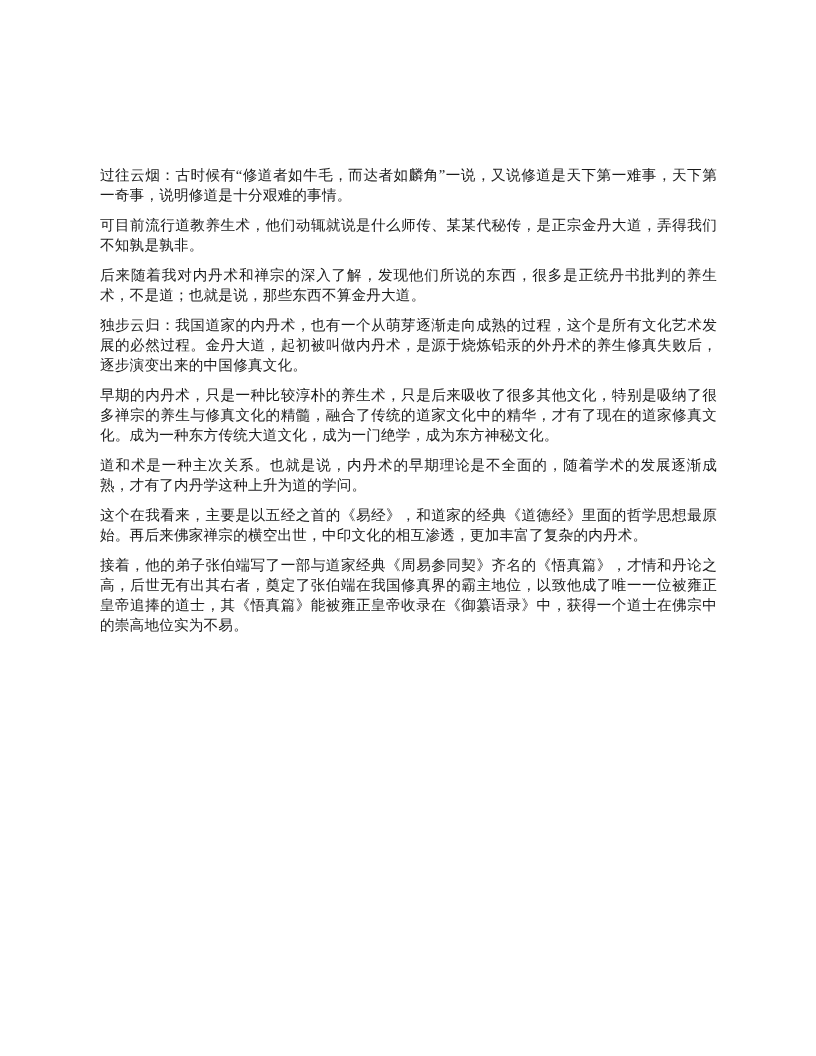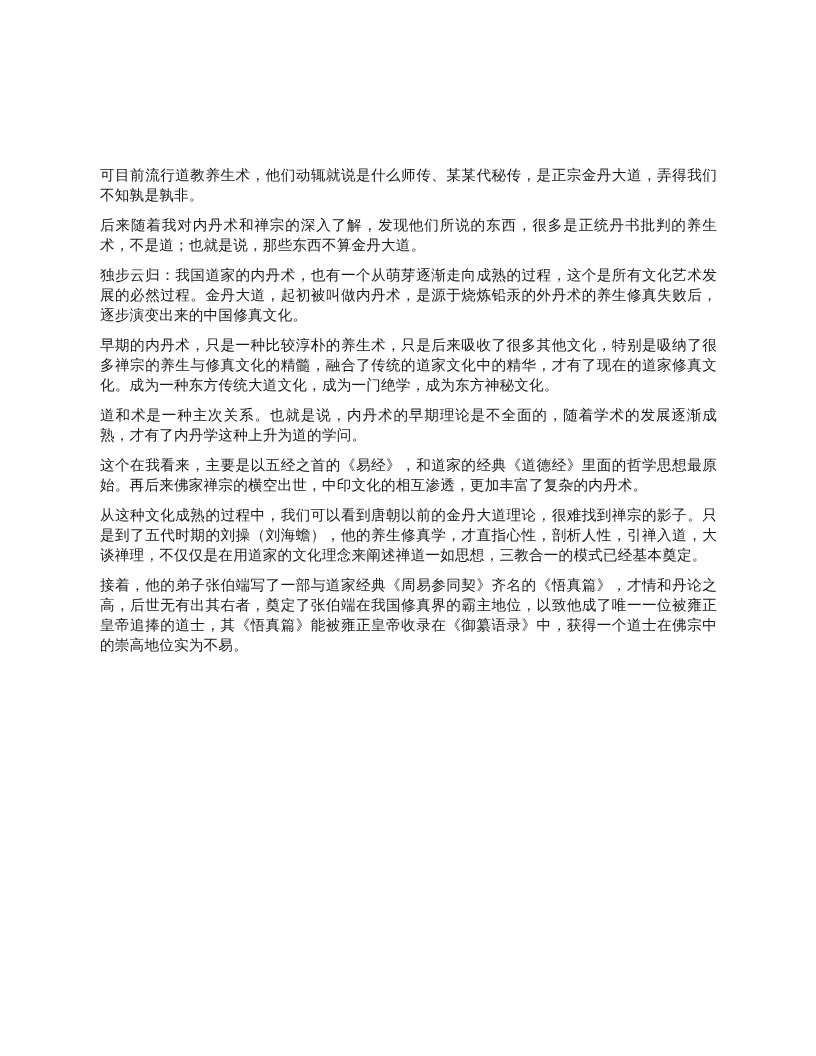--- a/index.html
+++ b/index.html
@@ -31,22 +31,22 @@
     margin: 0 0 10px 0;
     padding: 0;
     word-break: break-all;
   }
 </style>
 </head>
 <body>
 
 <div class="page">
   <div class="content">
+    <p>过往云烟：古时候有“修道者如牛毛，而达者如麟角”一说，又说修道是天下第一难事，天下第一奇事，说明修道是十分艰难的事情。</p>
     <p>可目前流行道教养生术，他们动辄就说是什么师传、某某代秘传，是正宗金丹大道，弄得我们不知孰是孰非。</p>
     <p>后来随着我对内丹术和禅宗的深入了解，发现他们所说的东西，很多是正统丹书批判的养生术，不是道；也就是说，那些东西不算金丹大道。</p>
     <p>独步云归：我国道家的内丹术，也有一个从萌芽逐渐走向成熟的过程，这个是所有文化艺术发展的必然过程。金丹大道，起初被叫做内丹术，是源于烧炼铅汞的外丹术的养生修真失败后，逐步演变出来的中国修真文化。</p>
     <p>早期的内丹术，只是一种比较淳朴的养生术，只是后来吸收了很多其他文化，特别是吸纳了很多禅宗的养生与修真文化的精髓，融合了传统的道家文化中的精华，才有了现在的道家修真文化。成为一种东方传统大道文化，成为一门绝学，成为东方神秘文化。</p>
     <p>道和术是一种主次关系。也就是说，内丹术的早期理论是不全面的，随着学术的发展逐渐成熟，才有了内丹学这种上升为道的学问。</p>
     <p>这个在我看来，主要是以五经之首的《易经》，和道家的经典《道德经》里面的哲学思想最原始。再后来佛家禅宗的横空出世，中印文化的相互渗透，更加丰富了复杂的内丹术。</p>
-    <p>从这种文化成熟的过程中，我们可以看到唐朝以前的金丹大道理论，很难找到禅宗的影子。只是到了五代时期的刘操（刘海蟾），他的养生修真学，才直指心性，剖析人性，引禅入道，大谈禅理，不仅仅是在用道家的文化理念来阐述禅道一如思想，三教合一的模式已经基本奠定。</p>
     <p>接着，他的弟子张伯端写了一部与道家经典《周易参同契》齐名的《悟真篇》，才情和丹论之高，后世无有出其右者，奠定了张伯端在我国修真界的霸主地位，以致他成了唯一一位被雍正皇帝追捧的道士，其《悟真篇》能被雍正皇帝收录在《御纂语录》中，获得一个道士在佛宗中的崇高地位实为不易。</p>
   </div>
 </div>
 
 </body></html>

